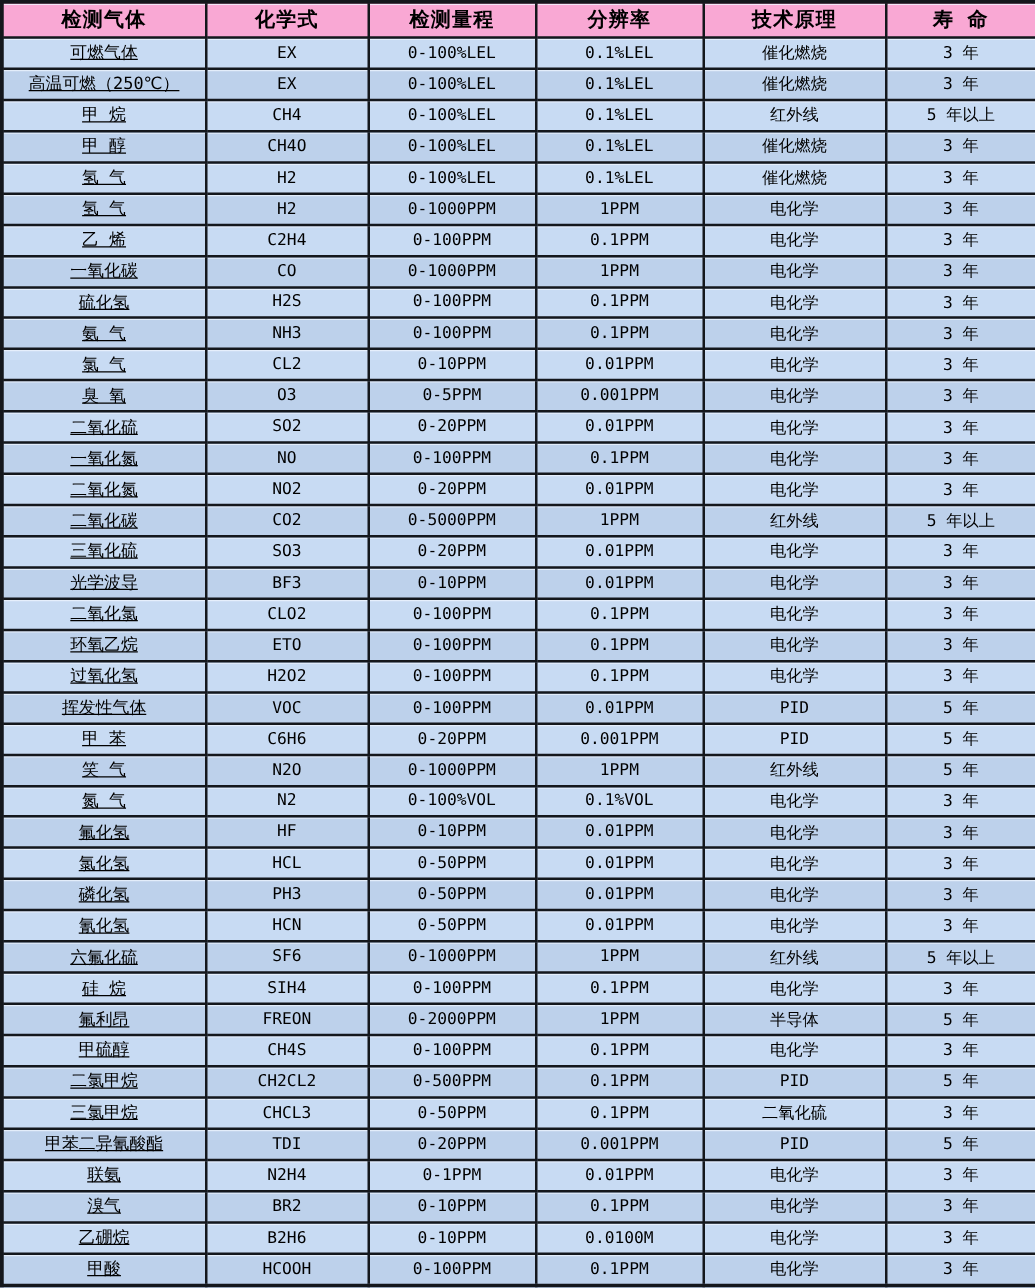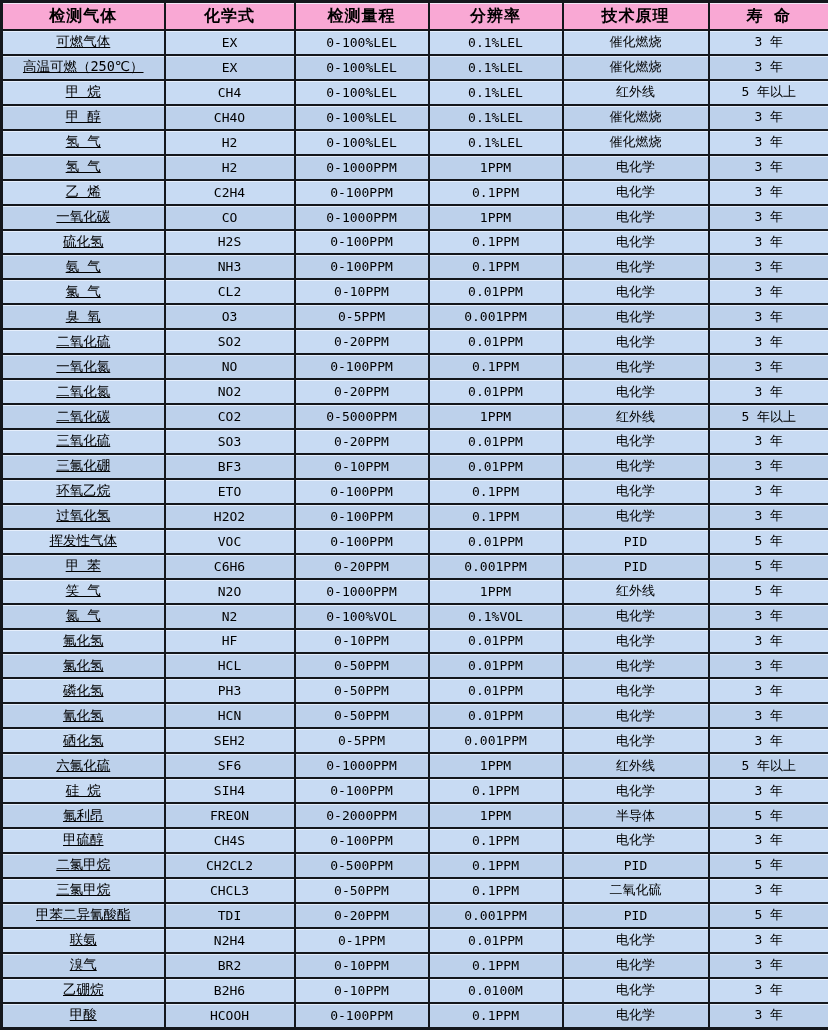--- a/index.html
+++ b/index.html
@@ -200,24 +200,32 @@
       </tr>
       <tr>
         <td class="cell-gas">三氧化硫</td>
         <td class="cell-formula">SO3</td>
         <td class="cell-range">0-20PPM</td>
         <td class="cell-resolution">0.01PPM</td>
         <td class="cell-principle">电化学</td>
         <td class="cell-lifespan">3 年</td>
       </tr>
       <tr>
-        <td class="cell-gas">三氟化硼</td>
+        <td class="cell-gas">光学波导</td>
         <td class="cell-formula">BF3</td>
         <td class="cell-range">0-10PPM</td>
         <td class="cell-resolution">0.01PPM</td>
+        <td class="cell-principle">电化学</td>
+        <td class="cell-lifespan">3 年</td>
+      </tr>
+      <tr>
+        <td class="cell-gas">二氧化氯</td>
+        <td class="cell-formula">CLO2</td>
+        <td class="cell-range">0-100PPM</td>
+        <td class="cell-resolution">0.1PPM</td>
         <td class="cell-principle">电化学</td>
         <td class="cell-lifespan">3 年</td>
       </tr>
       <tr>
         <td class="cell-gas">环氧乙烷</td>
         <td class="cell-formula">ETO</td>
         <td class="cell-range">0-100PPM</td>
         <td class="cell-resolution">0.1PPM</td>
         <td class="cell-principle">电化学</td>
         <td class="cell-lifespan">3 年</td>
@@ -288,28 +296,20 @@
       </tr>
       <tr>
         <td class="cell-gas">氰化氢</td>
         <td class="cell-formula">HCN</td>
         <td class="cell-range">0-50PPM</td>
         <td class="cell-resolution">0.01PPM</td>
         <td class="cell-principle">电化学</td>
         <td class="cell-lifespan">3 年</td>
       </tr>
       <tr>
-        <td class="cell-gas">硒化氢</td>
-        <td class="cell-formula">SEH2</td>
-        <td class="cell-range">0-5PPM</td>
-        <td class="cell-resolution">0.001PPM</td>
-        <td class="cell-principle">电化学</td>
-        <td class="cell-lifespan">3 年</td>
-      </tr>
-      <tr>
         <td class="cell-gas">六氟化硫</td>
         <td class="cell-formula">SF6</td>
         <td class="cell-range">0-1000PPM</td>
         <td class="cell-resolution">1PPM</td>
         <td class="cell-principle">红外线</td>
         <td class="cell-lifespan">5 年以上</td>
       </tr>
       <tr>
         <td class="cell-gas">硅 烷</td>
         <td class="cell-formula">SIH4</td>

